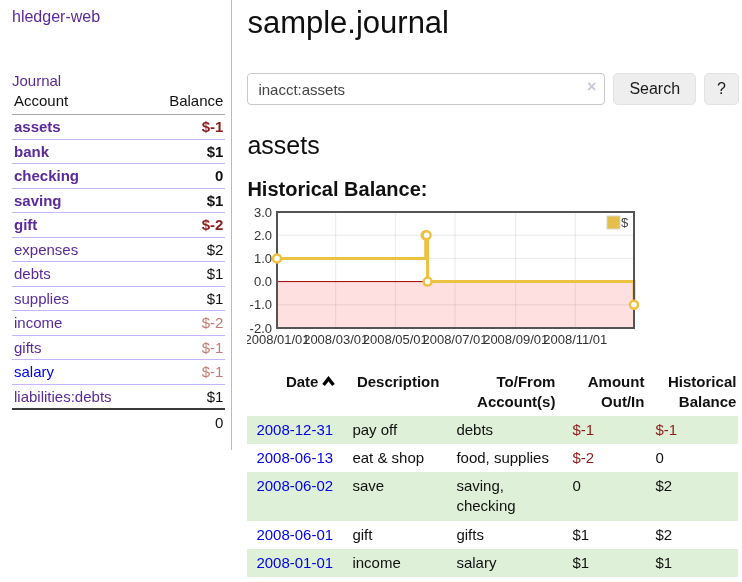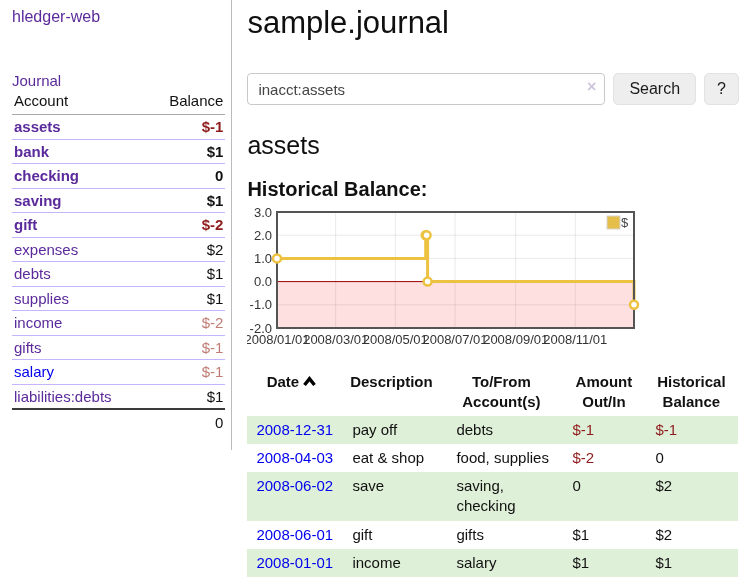--- a/index.html
+++ b/index.html
@@ -39,21 +39,21 @@
   .searchform button{height:32px;padding:0 15px;font-size:16px;color:#1a1a1a;background:#eeeeee;
     border:1px solid #e2e2e2;border-radius:5px;font-family:inherit;cursor:pointer;}
   .searchform button.help{padding:0 12px;}
   h2{font-size:25px;font-weight:400;margin:26px 0 0 0;color:#0f0f0f;}
   .chart-label{font-weight:bold;margin-top:18px;font-size:20px;}
   #chart{margin-top:6px;}
   #chart svg{display:block;}
 
   
   table.register{border-collapse:collapse;margin-top:13px;font-size:15px;width:491px;table-layout:fixed;}
-  table.register th{font-weight:bold;text-align:center;vertical-align:top;
+  table.register th{font-weight:bold;text-align:right;vertical-align:top;
     padding:2px 8px 3px 0;line-height:1.35;}
   table.register th.num,table.register td.num{padding-right:2px;}
   table.register td{padding:4px 8px 4px 9px;vertical-align:top;line-height:1.35;}
   table.register td.num{padding-right:2px;}
   tr.shaded{background:#dff0d8;}
   table.register a{color:#0000ee;text-decoration:none;cursor:pointer;}
   td.neg{color:#8e1b1b;}
   .sort-icon{display:inline-block;vertical-align:baseline;margin-left:4px;}
 </style>
 </head>
@@ -203,21 +203,21 @@
       </thead>
       <tbody id="register-body">
           <tr class="shaded">
             <td><a>2008-12-31</a></td>
             <td>pay off</td>
             <td>debts</td>
             <td class="num neg">$-1</td>
             <td class="num neg">$-1</td>
           </tr>
           <tr>
-            <td><a>2008-04-03</a></td>
+            <td><a>2008-06-13</a></td>
             <td>eat &amp; shop</td>
             <td>food, supplies</td>
             <td class="num neg">$-2</td>
             <td class="num">0</td>
           </tr>
           <tr class="shaded">
             <td><a>2008-06-02</a></td>
             <td>save</td>
             <td>saving, checking</td>
             <td class="num">0</td>

